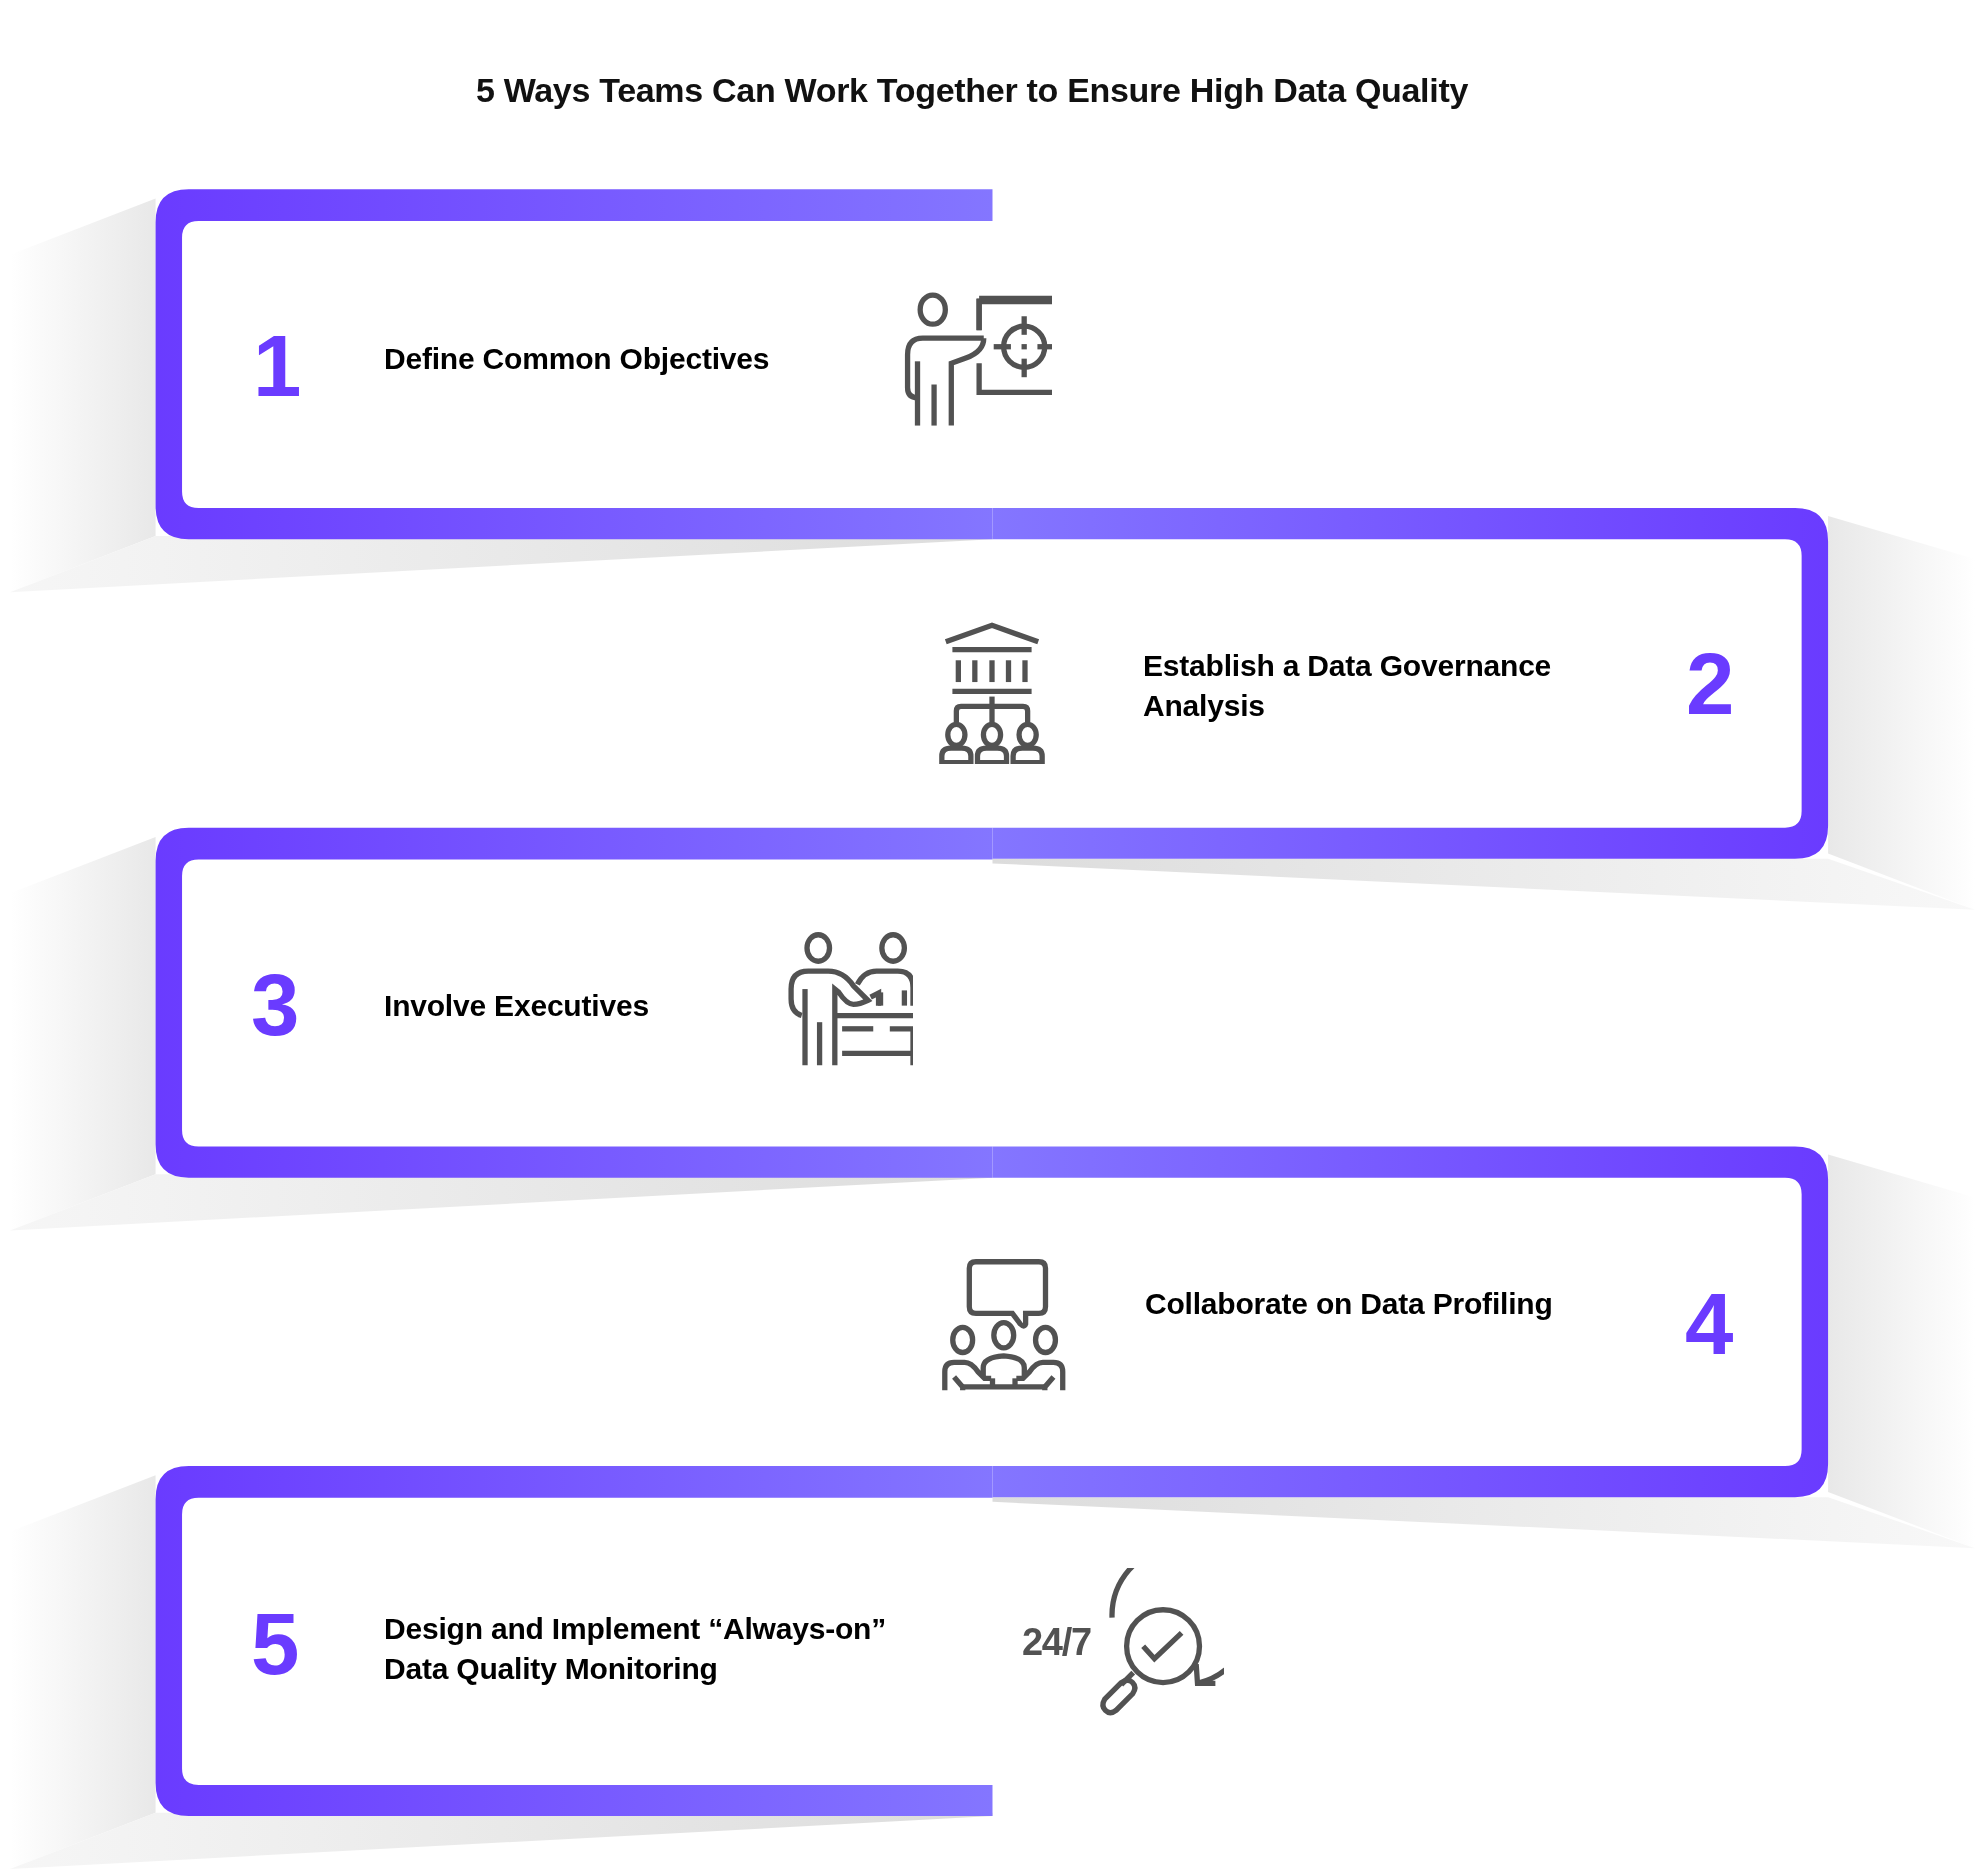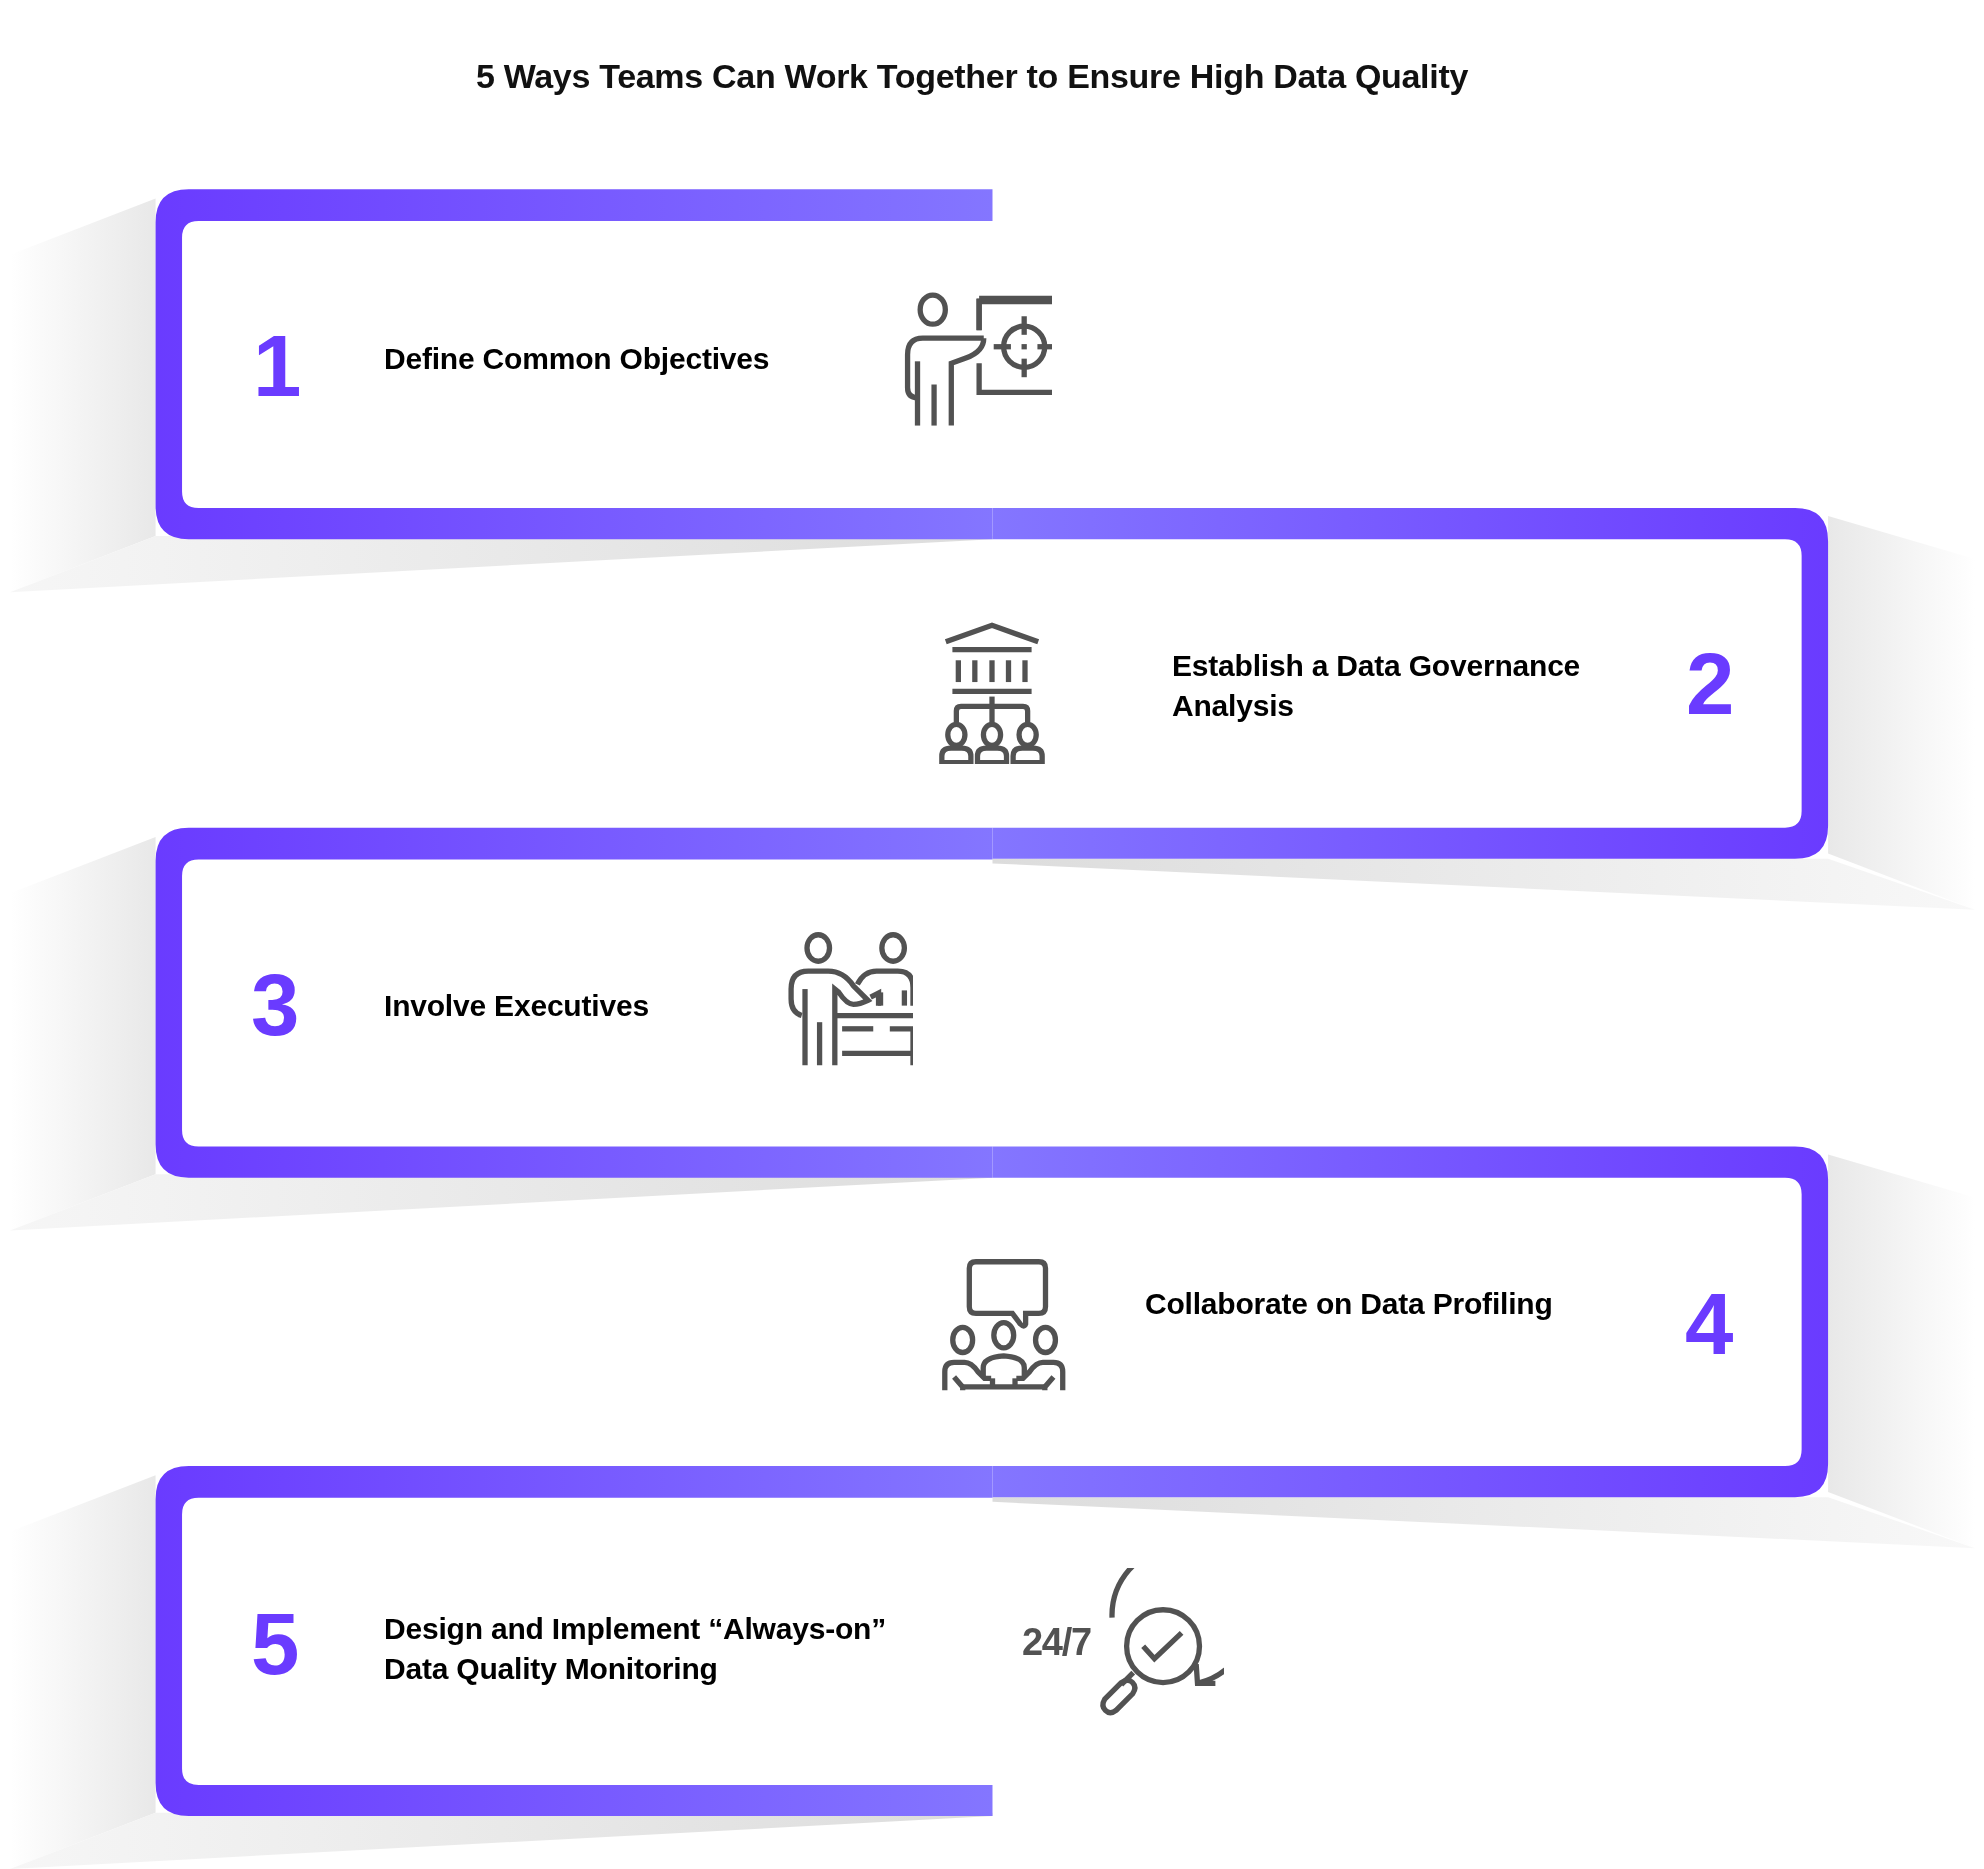--- a/index.html
+++ b/index.html
@@ -1,18 +1,18 @@
 <!DOCTYPE html>
 <html style="font-size:10.6px"><head>
 <meta charset="utf-8">
 <style>
   html, body { margin: 0; padding: 0; background: #ffffff; }
   body { width: 1985px; height: 1869px; position: relative; overflow: hidden;
          font-family: "Liberation Sans", "DejaVu Sans", sans-serif; }
-  .title { position: absolute; left: 0; width: 1944px; top: 57px; text-align: center;
+  .title { position: absolute; left: 0; width: 1944px; top: 71px; text-align: center;
            font-size: 34px; font-weight: 700; color: #111111; letter-spacing: -0.3px; }
   .layer { position: absolute; left: 0; top: 0; width: 1985px; height: 1869px; }
   .frame-text { position: absolute; font-weight: 700; color: #000000; font-size: 30px; line-height: 40px; letter-spacing: -0.2px; }
   .num { position: absolute; font-weight: 700; font-size: 87px; line-height: 87px; color: #6a3bff; }
   .icon { position: absolute; }
 </style>
 </head>
 <body>
 
 <div class="title">5 Ways Teams Can Work Together to Ensure High Data Quality</div>
@@ -96,21 +96,21 @@
   <polyline points="130,20 255,20 255,162 130,162 130,118"></polyline>
   <line x1="130" y1="20" x2="130" y2="68"></line>
   <circle cx="198" cy="93" r="31"></circle>
   <line x1="198" y1="47" x2="198" y2="75"></line>
   <line x1="198" y1="111" x2="198" y2="139"></line>
   <line x1="152" y1="93" x2="178" y2="93"></line>
   <line x1="218" y1="93" x2="244" y2="93"></line>
   <line x1="194" y1="93" x2="202" y2="93"></line>
 </svg>
 
-<div class="frame-text" style="left:1143px; top:646px;margin-left:29px;">
+<div class="frame-text" style="left:1143px; top:646px;">
   <div>Establish a Data Governance</div>
   <div>Analysis</div>
 </div>
 <div class="num" style="left:1686px; top:640px;">2</div>
 <svg class="icon" width="132" height="152" viewBox="0 0 200 230" style="left:926px; top:612px;" fill="none" stroke="#525252" stroke-width="8">
   <polyline points="30,45 100,20 170,45"></polyline>
   <line x1="40" y1="57" x2="160" y2="57"></line>
   <line x1="49" y1="73" x2="49" y2="106"></line>
   <line x1="74" y1="73" x2="74" y2="106"></line>
   <line x1="100" y1="73" x2="100" y2="106"></line>

